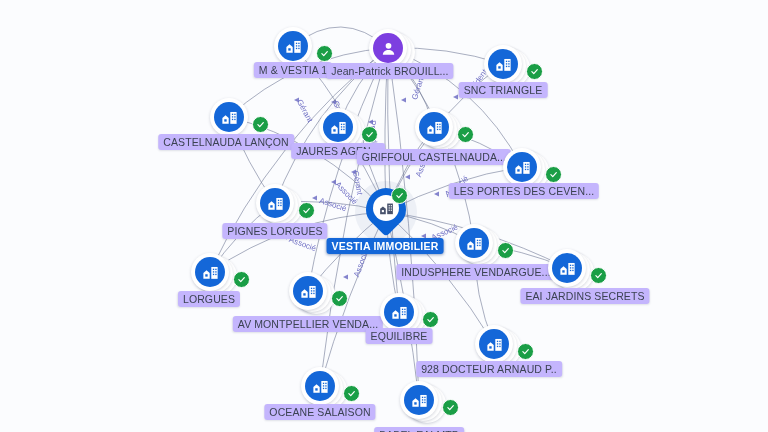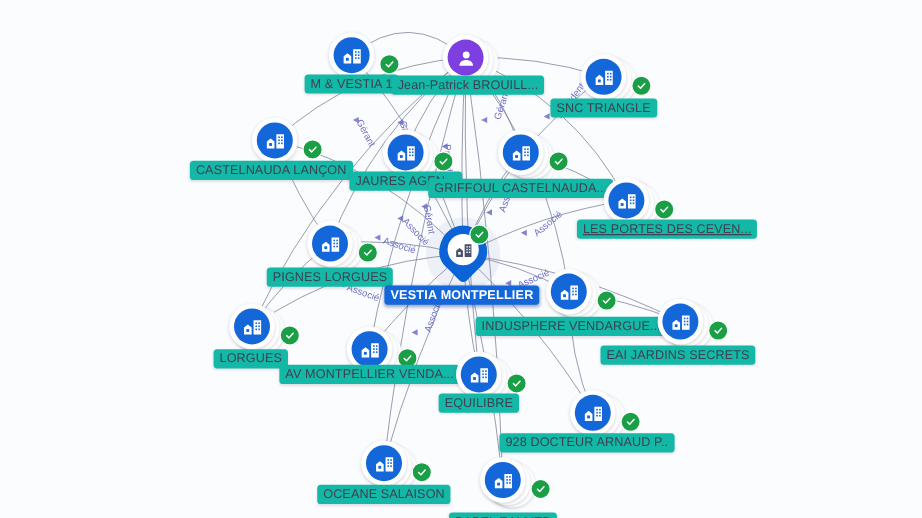--- a/index.html
+++ b/index.html
@@ -55,21 +55,21 @@
   .pin .badge{left:25px;top:-1px;}
   .halo{
     position:absolute;left:-31px;top:-31px;width:62px;height:62px;border-radius:50%;
     background:rgba(120,140,175,.10);
   }
 
   
   .lbl{
     position:absolute;white-space:nowrap;
     font-size:10.5px;letter-spacing:.1px;color:#3b4252;
-    background:#14b8a6;border-radius:3px;padding:2px 5px;
+    background:#c4b5fd;border-radius:3px;padding:2px 5px;
     box-shadow:0 1px 2px rgba(40,50,80,.13);
     transform:translateX(-50%);
   }
   .lbl.sel{
     background:#1467d8;color:#fff;font-weight:bold;letter-spacing:.2px;
     box-shadow:0 1px 3px rgba(20,60,130,.45);
   }
   .elbl{
     position:absolute;white-space:nowrap;font-size:8px;color:#6f6fc4;
     transform-origin:0 0;pointer-events:none;
@@ -310,21 +310,21 @@
               <rect x="5.4" y="14.2" width="3" height="3" fill="#1467d8"></rect>
             </svg>
           </div>
         </div>
         <div class="badge">
           <svg viewBox="0 0 24 24">
             <path d="M5 12.5 L10 17.5 L19.5 7" stroke="#fff" stroke-width="3.2" fill="none" stroke-linecap="round" stroke-linejoin="round"></path>
           </svg>
         </div>
       </div>
-      <div class="lbl" style="left: 556px; top: 183px; text-decoration: underline;">LES PORTES DES CEVEN...</div>
+      <div class="lbl" style="left: 524px; top: 183px;">LES PORTES DES CEVEN...</div>
       <div class="node" style="left: 275px; top: 203px;">
         <div class="stack">
           <i class="s3"></i>
           <i class="s2"></i>
         </div>
         <div class="disc">
           <div class="inner">
             <svg viewBox="0 0 24 24" fill="none">
               <path d="M3 20h8v-7.5L7 9.3 3 12.5V20z" fill="#ffffff"></path>
               <path d="M13 20h8V5h-8v15z" fill="#ffffff"></path>
@@ -363,21 +363,21 @@
               <rect x="5.4" y="14.2" width="3" height="3" fill="#ffffff"></rect>
             </svg>
           </div>
           <div class="badge">
             <svg viewBox="0 0 24 24">
               <path d="M5 12.5 L10 17.5 L19.5 7" stroke="#fff" stroke-width="3.2" fill="none" stroke-linecap="round" stroke-linejoin="round"></path>
             </svg>
           </div>
         </div>
       </div>
-      <div class="lbl sel" style="left: 385px; top: 238px;">VESTIA MONTPELLIER</div>
+      <div class="lbl sel" style="left: 385px; top: 238px;">VESTIA IMMOBILIER</div>
       <div class="node" style="left: 474px; top: 243px;">
         <div class="stack">
           <i class="s3"></i>
           <i class="s2"></i>
         </div>
         <div class="disc">
           <div class="inner">
             <svg viewBox="0 0 24 24" fill="none">
               <path d="M3 20h8v-7.5L7 9.3 3 12.5V20z" fill="#ffffff"></path>
               <path d="M13 20h8V5h-8v15z" fill="#ffffff"></path>
@@ -417,21 +417,21 @@
               <rect x="5.4" y="14.2" width="3" height="3" fill="#1467d8"></rect>
             </svg>
           </div>
         </div>
         <div class="badge">
           <svg viewBox="0 0 24 24">
             <path d="M5 12.5 L10 17.5 L19.5 7" stroke="#fff" stroke-width="3.2" fill="none" stroke-linecap="round" stroke-linejoin="round"></path>
           </svg>
         </div>
       </div>
-      <div class="lbl" style="left: 565px; top: 288px;">EAI JARDINS SECRETS</div>
+      <div class="lbl" style="left: 585px; top: 288px;">EAI JARDINS SECRETS</div>
       <div class="node" style="left: 210px; top: 272px;">
         <div class="stack">
           <i class="s3"></i>
           <i class="s2"></i>
         </div>
         <div class="disc">
           <div class="inner">
             <svg viewBox="0 0 24 24" fill="none">
               <path d="M3 20h8v-7.5L7 9.3 3 12.5V20z" fill="#ffffff"></path>
               <path d="M13 20h8V5h-8v15z" fill="#ffffff"></path>
@@ -471,21 +471,21 @@
               <rect x="5.4" y="14.2" width="3" height="3" fill="#1467d8"></rect>
             </svg>
           </div>
         </div>
         <div class="badge">
           <svg viewBox="0 0 24 24">
             <path d="M5 12.5 L10 17.5 L19.5 7" stroke="#fff" stroke-width="3.2" fill="none" stroke-linecap="round" stroke-linejoin="round"></path>
           </svg>
         </div>
       </div>
-      <div class="lbl" style="left: 308px; top: 304px;">AV MONTPELLIER VENDA...</div>
+      <div class="lbl" style="left: 308px; top: 316px;">AV MONTPELLIER VENDA...</div>
       <div class="node" style="left: 399px; top: 312px;">
         <div class="stack">
           <i class="s3"></i>
           <i class="s2"></i>
         </div>
         <div class="disc">
           <div class="inner">
             <svg viewBox="0 0 24 24" fill="none">
               <path d="M3 20h8v-7.5L7 9.3 3 12.5V20z" fill="#ffffff"></path>
               <path d="M13 20h8V5h-8v15z" fill="#ffffff"></path>

